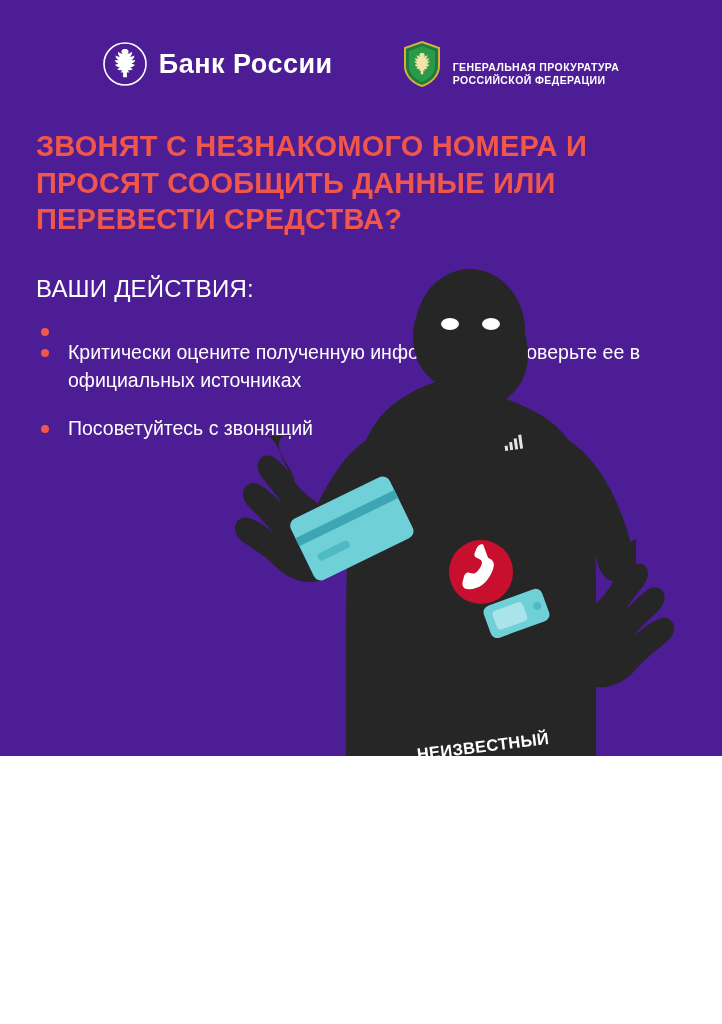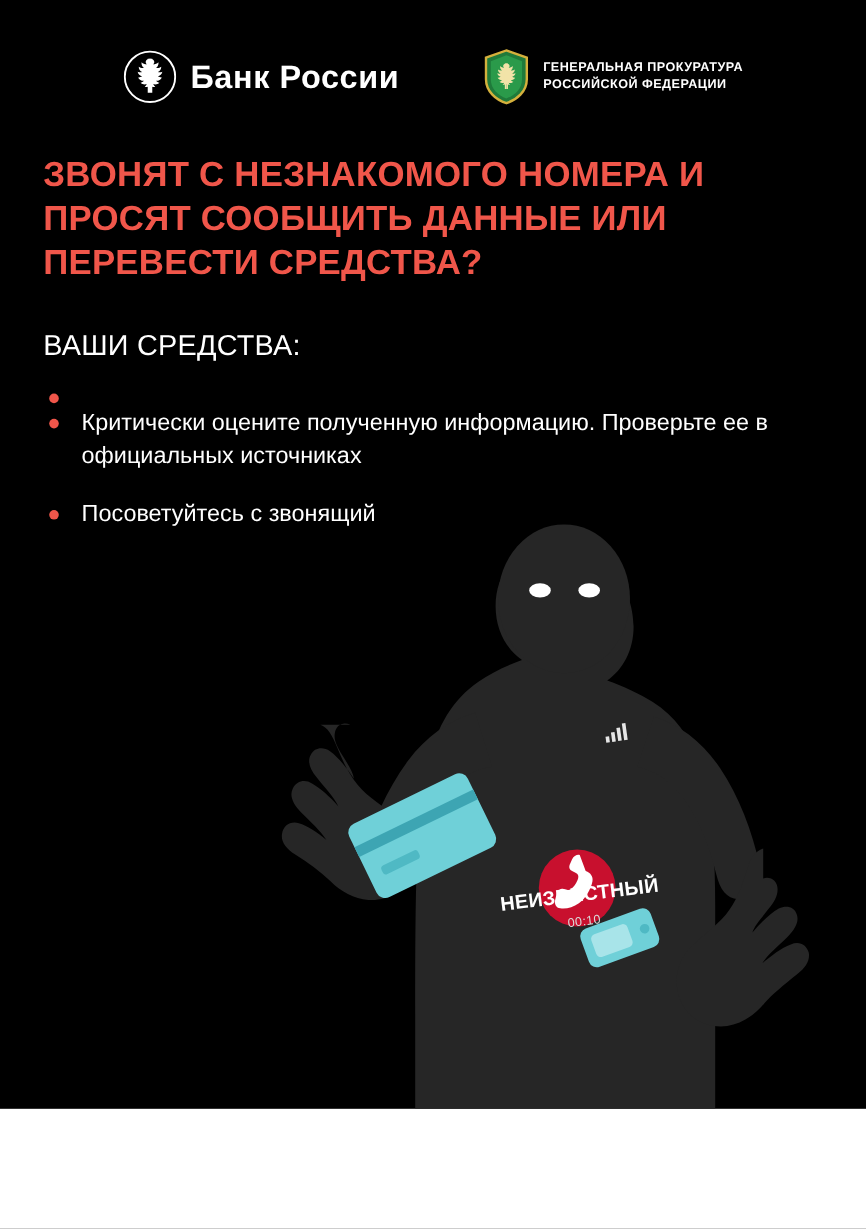--- a/index.html
+++ b/index.html
@@ -9,22 +9,22 @@
   body {
     width: 722px;
     height: 1024px;
     background: #ffffff;
     font-family: "Liberation Sans", sans-serif;
     overflow: hidden;
   }
   .poster {
     position: relative;
     width: 722px;
-    height: 924px;
-    background: #000000;
+    height: 756px;
+    background: #4c1d95;
     overflow: hidden;
   }
 
   
   .header {
     position: absolute;
     top: 36px;
     left: 0;
     width: 722px;
     height: 56px;
@@ -46,21 +46,21 @@
   .cbr-emblem svg { display: block; }
   .cbr-text {
     color: #ffffff;
     font-size: 27px;
     font-weight: bold;
     letter-spacing: 0.5px;
     white-space: nowrap;
   }
   .logo-gp {
     display: flex;
-    align-items: center;
+    align-items: flex-end;
     gap: 10px;
   }
   .gp-emblem {
     width: 42px;
     height: 48px;
   }
   .gp-text {
     color: #ffffff;
     font-size: 10.5px;
     font-weight: bold;
@@ -193,21 +193,21 @@
       </span>
       <span class="gp-text">
         <span>ГЕНЕРАЛЬНАЯ ПРОКУРАТУРА</span><br>
         <span>РОССИЙСКОЙ ФЕДЕРАЦИИ</span>
       </span>
     </div>
   </div>
 
   <div class="headline">ЗВОНЯТ С НЕЗНАКОМОГО НОМЕРА И ПРОСЯТ СООБЩИТЬ ДАННЫЕ ИЛИ ПЕРЕВЕСТИ СРЕДСТВА?</div>
 
-  <div class="actions-title">ВАШИ СРЕДСТВА:</div>
+  <div class="actions-title">ВАШИ ДЕЙСТВИЯ:</div>
 
   <ul class="bullets">
     <li>
       <span class="dot"></span>
     </li>
     <li>
       <span class="dot"></span>
       <span>Критически оцените полученную информацию. Проверьте ее в официальных источниках</span>
     </li>
     <li>

